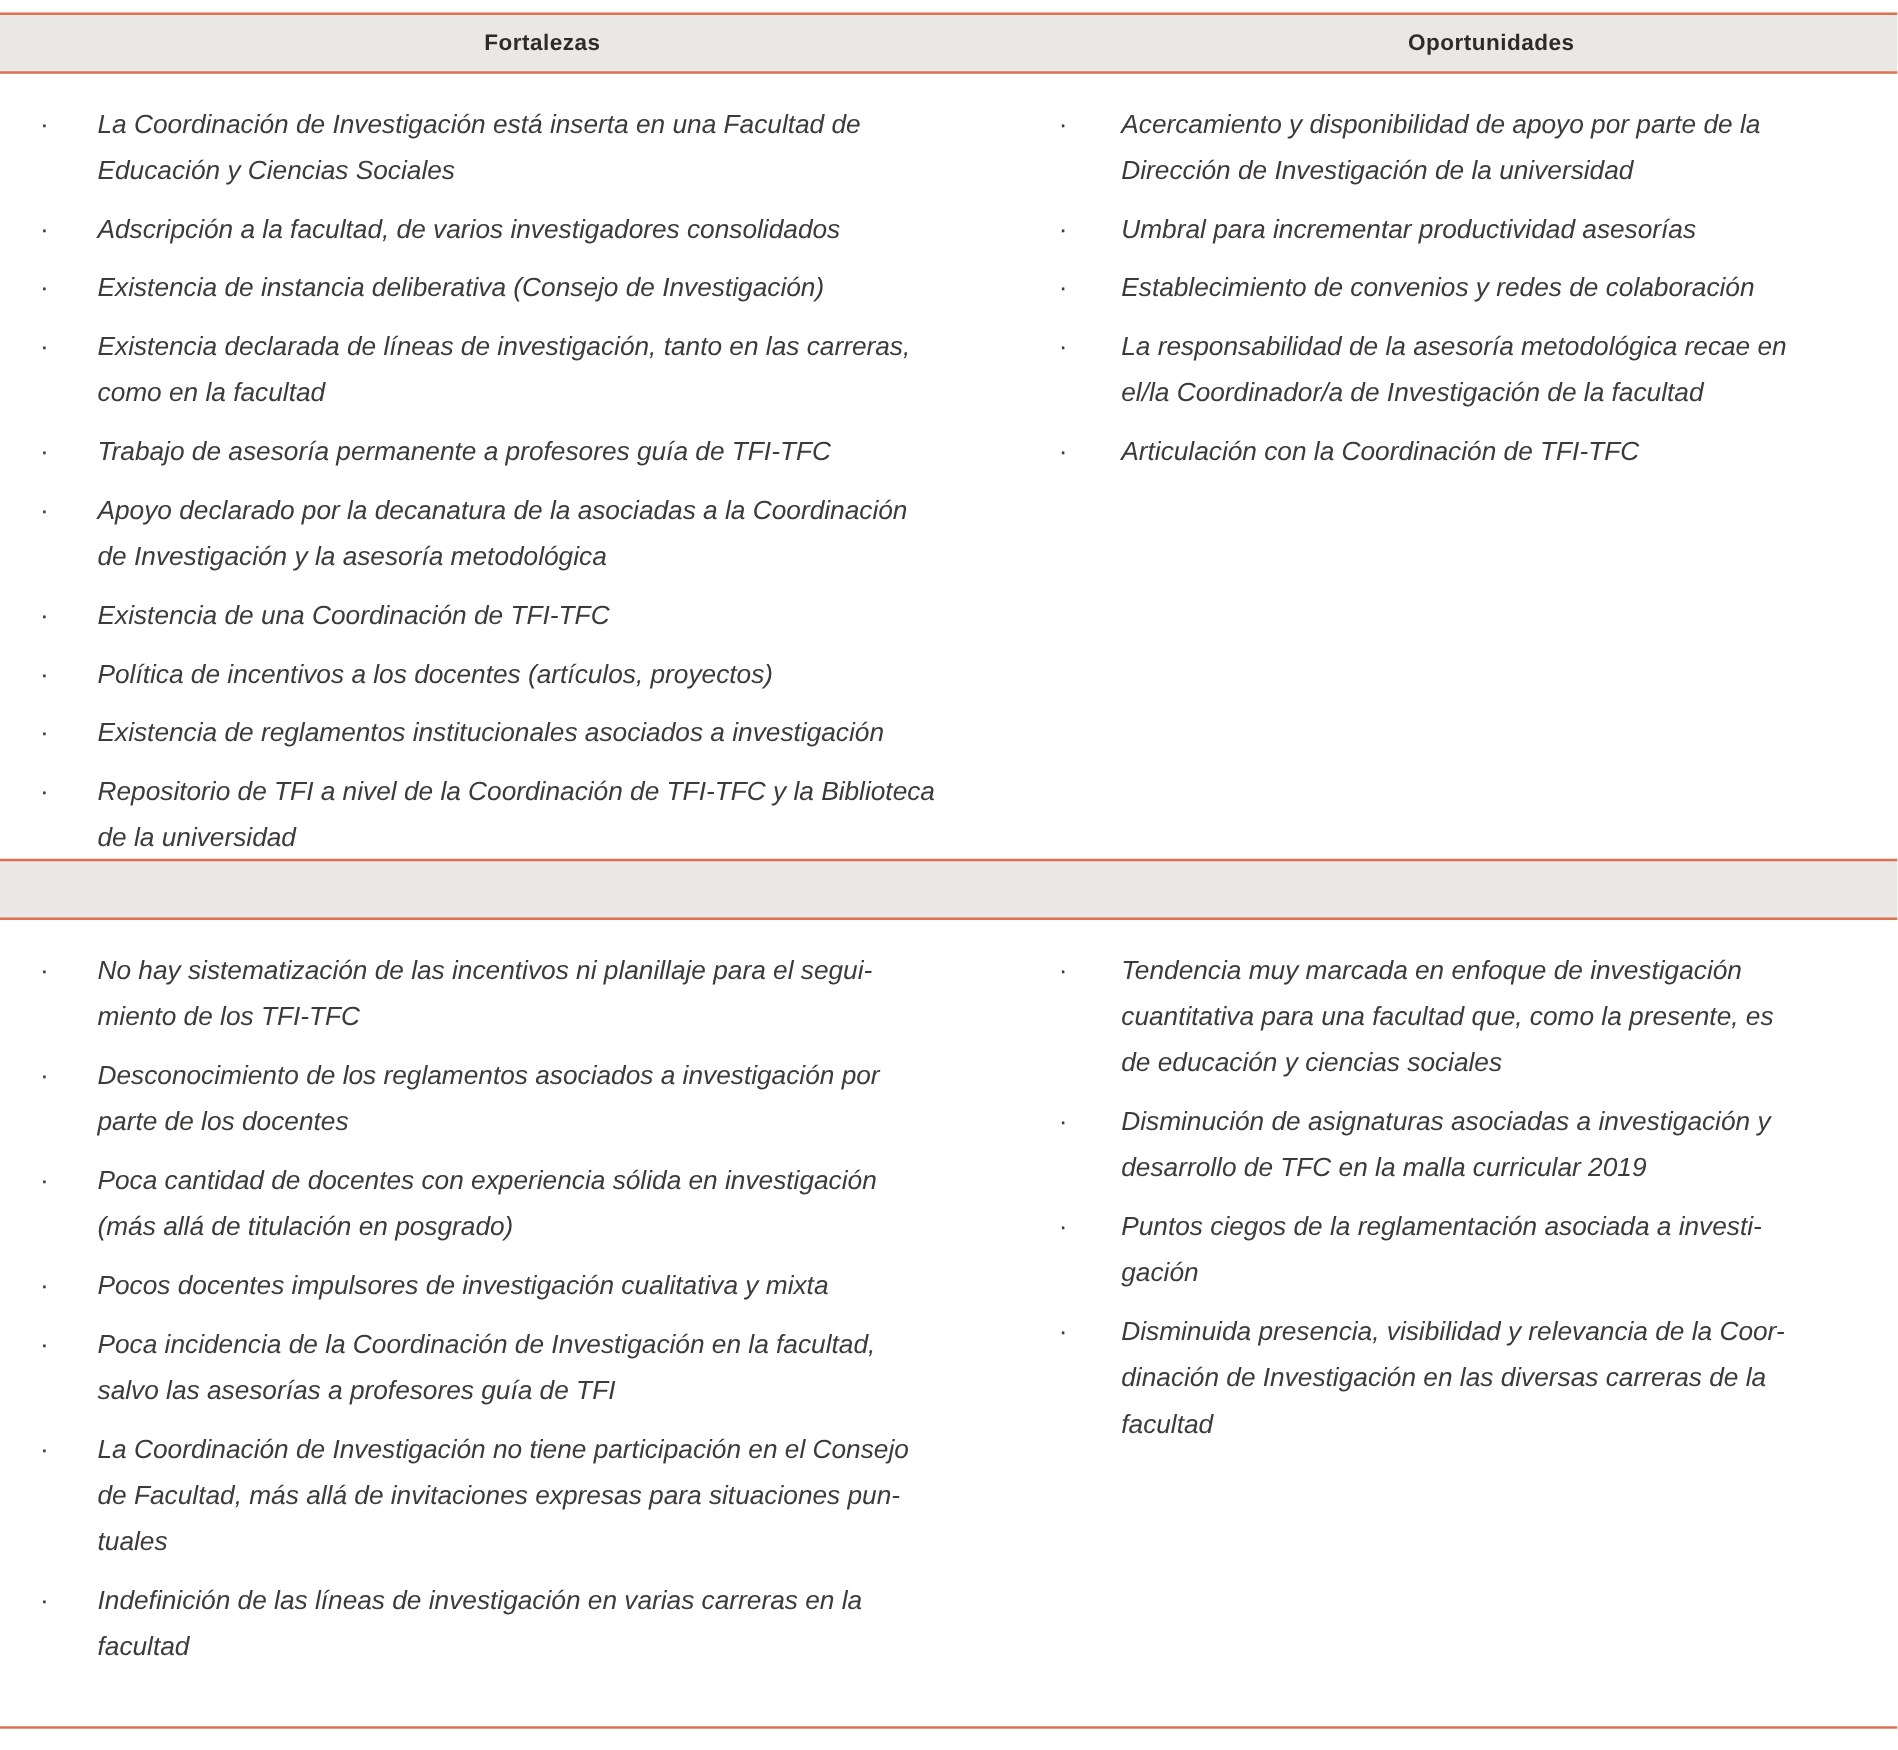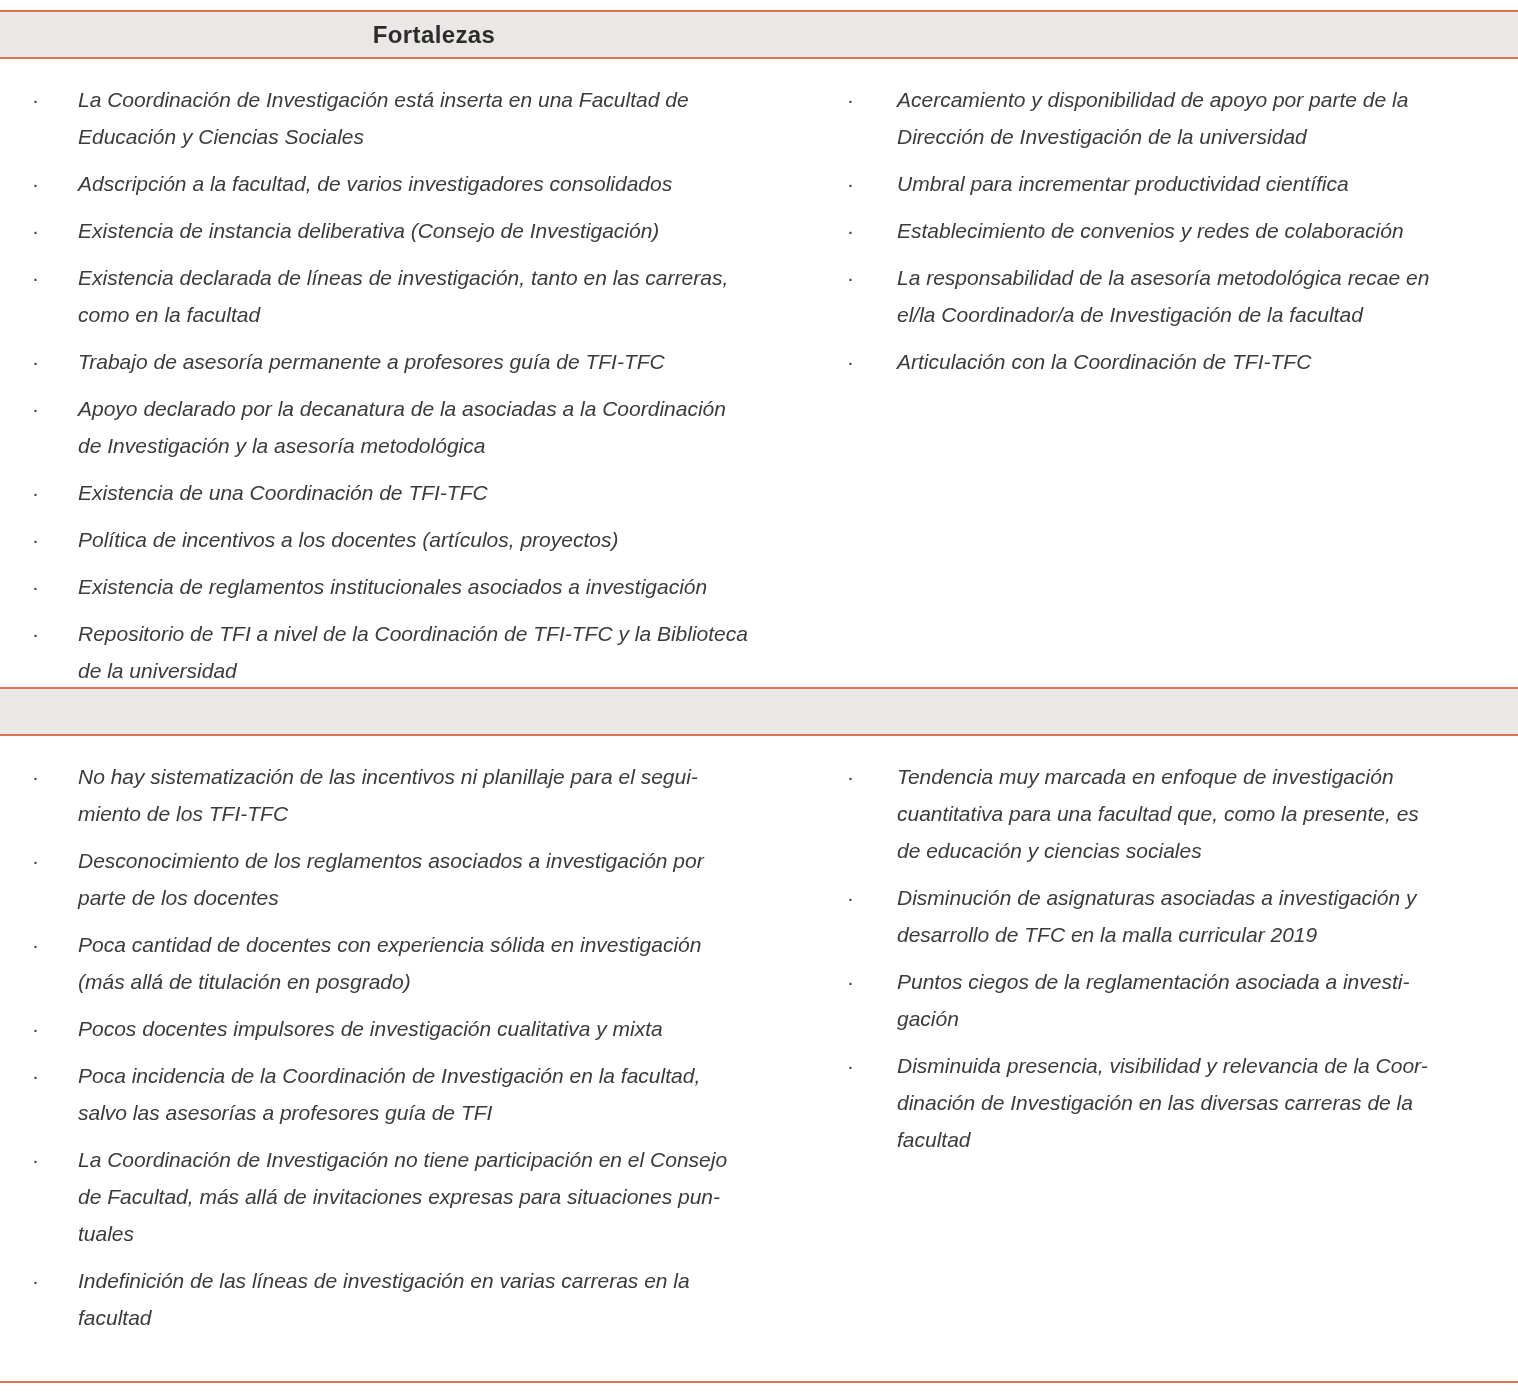--- a/index.html
+++ b/index.html
@@ -22,21 +22,21 @@
     display:flex;
     background:var(--band);
     border-top:2px solid var(--accent);
     border-bottom:2px solid var(--accent);
     height:49px;
     align-items:center;
   }
   .header-cell{
     text-align:center;
     font-weight:700;
-    font-size:24px;
+    font-size:18px;
     letter-spacing:0.4px;
     color:var(--head-text);
     padding-left:36px;
   }
   .header-cell.left{width:832px;}
   .header-cell.right{width:686px;}
 
   .body-row{display:flex;align-items:flex-start;}
   .body-row.section-a{height:628px;overflow:hidden;}
   .body-row.section-b{height:645px;overflow:hidden;}
@@ -80,20 +80,21 @@
     margin:0;
   }
 </style>
 </head>
 <body>
 
 <div class="swot">
 
   <div class="header-row">
     <div class="header-cell left">Fortalezas</div>
+    <div class="header-cell right">Oportunidades</div>
   </div>
 
   <div class="body-row section-a">
     <ul class="col left">
         <li class="item">
           <span class="bullet">·</span>
           <span class="item-text">La Coordinación de Investigación está inserta en una Facultad de
 Educación y Ciencias Sociales</span>
         </li>
         <li class="item">
@@ -137,21 +138,21 @@
         </li>
       </ul>
     <ul class="col right">
         <li class="item">
           <span class="bullet">·</span>
           <span class="item-text">Acercamiento y disponibilidad de apoyo por parte de la
 Dirección de Investigación de la universidad</span>
         </li>
         <li class="item">
           <span class="bullet">·</span>
-          <span class="item-text">Umbral para incrementar productividad científica</span>
+          <span class="item-text">Umbral para incrementar productividad asesorías</span>
         </li>
         <li class="item">
           <span class="bullet">·</span>
           <span class="item-text">Establecimiento de convenios y redes de colaboración</span>
         </li>
         <li class="item">
           <span class="bullet">·</span>
           <span class="item-text">La responsabilidad de la asesoría metodológica recae en
 el/la Coordinador/a de Investigación de la facultad</span>
         </li>

